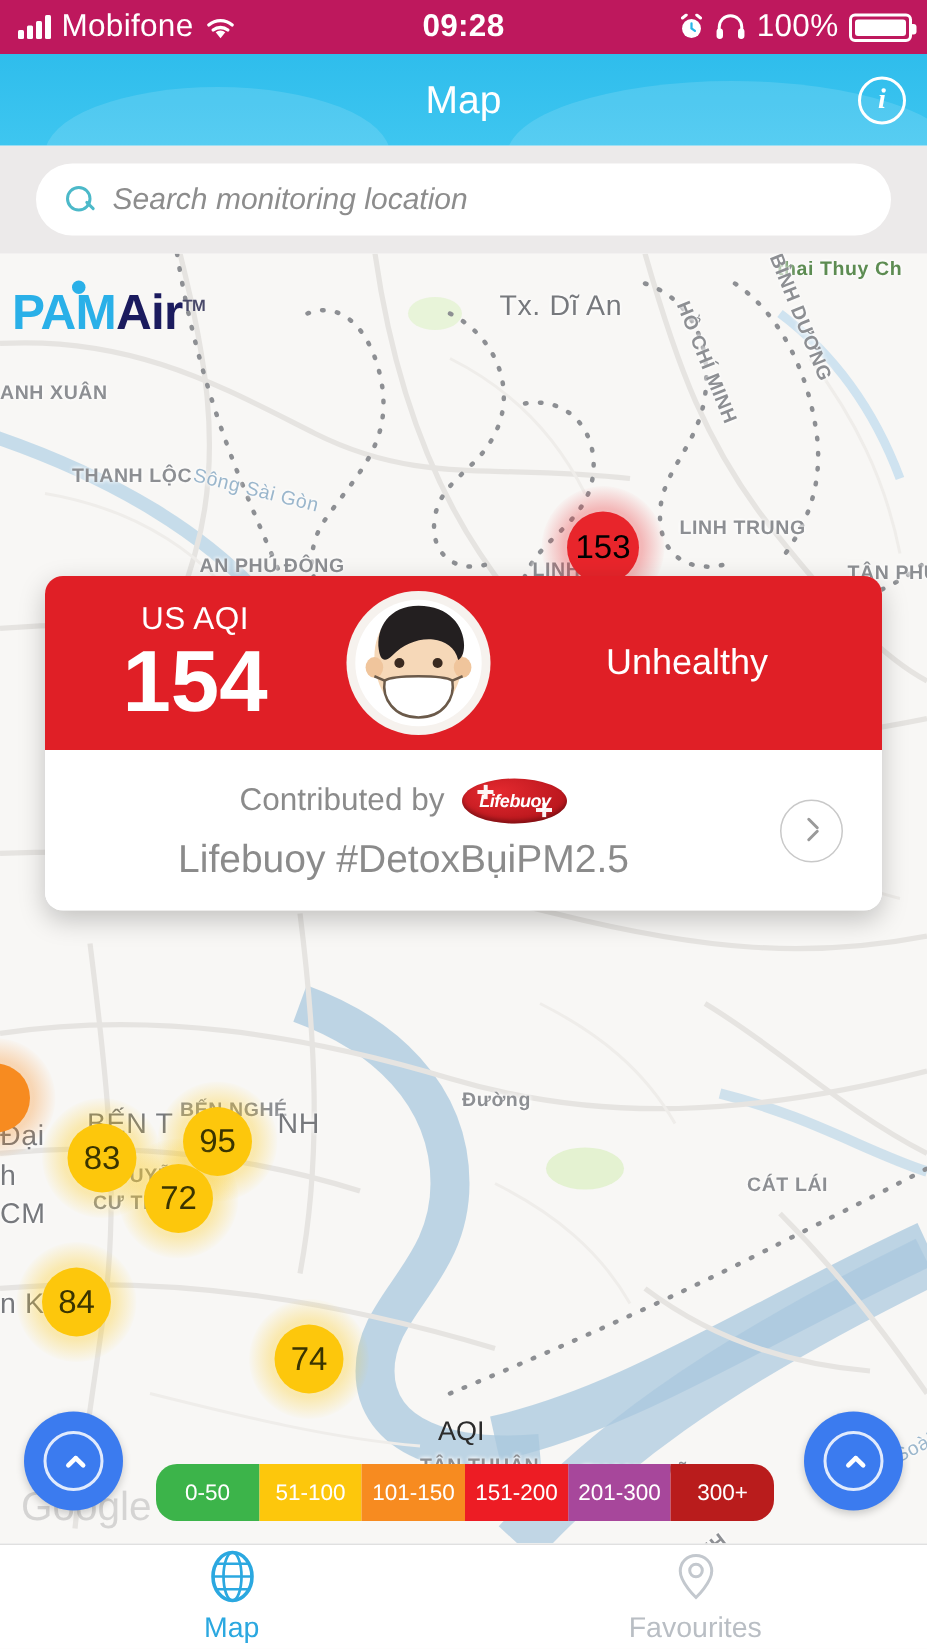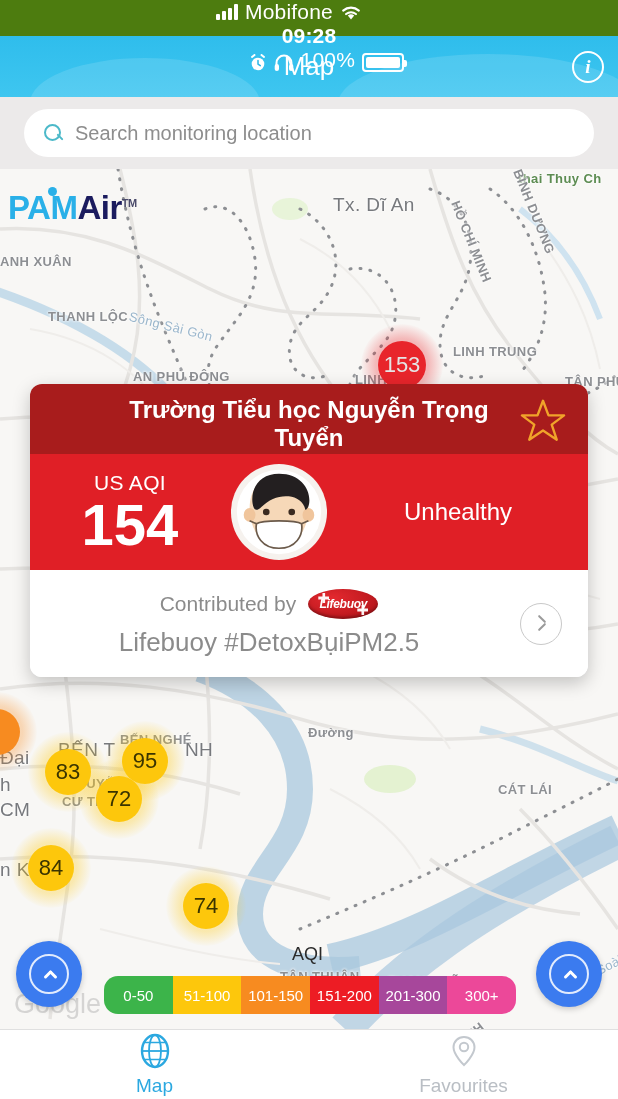--- a/index.html
+++ b/index.html
@@ -6,27 +6,27 @@
   html, body {
     width: 618px; height: 1099px;
     font-family: "Liberation Sans", sans-serif;
     overflow: hidden; background: #fff;
   }
   #app { position: relative; width: 618px; height: 1099px; overflow: hidden; }
 
   
   .statusbar {
     position: absolute; top: 0; left: 0; width: 618px; height: 36px;
-    background: #4d7c0f; color: #fff;
+    background: #be185d; color: #fff;
     display: flex; align-items: center; z-index: 40;
-    font-size: 21px; letter-spacing: .2px; flex-direction: column;
+    font-size: 21px; letter-spacing: .2px;
   }
   .sb-left { display: flex; align-items: center; gap: 7px; padding-left: 12px; width: 34%; }
   .sb-mid  { width: 32%; text-align: center; font-weight: 600; }
-  .sb-right{ width: 34%; display: flex; align-items: flex-end; justify-content: flex-end;
+  .sb-right{ width: 34%; display: flex; align-items: center; justify-content: flex-end;
              gap: 7px; padding-right: 10px; }
   .bars { display: flex; align-items: flex-end; gap: 2px; height: 16px; }
   .bars i { display:block; width: 4px; background:#fff; border-radius:1px; }
   .bars i:nth-child(1){height:6px}.bars i:nth-child(2){height:9px}
   .bars i:nth-child(3){height:12px}.bars i:nth-child(4){height:16px}
   .battery { width: 42px; height: 19px; border: 2px solid #fff; border-radius: 4px;
              position: relative; }
   .battery::after{content:"";position:absolute;right:-5px;top:5px;width:3px;height:7px;
              background:#fff;border-radius:0 2px 2px 0;}
   .battery i{position:absolute;left:2px;top:2px;bottom:2px;right:2px;background:#fff;border-radius:2px;}
@@ -50,21 +50,21 @@
   .info-btn {
     position: absolute; right: 14px; top: 15px; width: 32px; height: 32px;
     border-radius: 50%; border: 2px solid #fff; color: #fff; z-index: 3;
     display: flex; align-items: center; justify-content: center;
     font-size: 19px; font-family: "Liberation Serif", serif; font-style: italic; font-weight: 700;
   }
 
   
   .searchwrap {
     position: absolute; top: 97px; left: 0; width: 618px; height: 72px;
-    background: #eceaea; z-index: 38; display: flex; align-items: center;
+    background: #eceaea; z-index: 38; display: flex; align-items: center; font-style: italic;
   }
   .searchbox {
     margin: 0 24px; flex: 1; height: 48px; background: #fff; border-radius: 24px;
     display: flex; align-items: center; gap: 12px; padding: 0 20px;
   }
   .search-icon { width: 19px; height: 19px; position: relative; flex: none; }
   .search-icon::before{content:"";position:absolute;left:0;top:0;width:13px;height:13px;
      border:2px solid #4cb9c9;border-radius:50%;}
   .search-icon::after{content:"";position:absolute;left:12px;top:12px;width:8px;height:2px;
      background:#4cb9c9;transform:rotate(45deg);border-radius:1px;}
@@ -366,21 +366,21 @@
         <div class="maplabel" style="left: 498px; top: 613px;">CÁT LÁI</div>
         <div class="maplabel" style="left: 280px; top: 800px;">TÂN THUẬN</div>
         <div class="maplabel" style="left: 300px; top: 818px;">ĐÔNG</div>
         <div class="maplabel" style="left: 388px; top: 805px;">THẠNH MỸ LỢI</div>
         <div class="maplabel water" style="left: 560px; top: 790px; transform: rotate(-27deg);">Sông Soài Rạp</div>
         <div class="maplabel" style="left: 308px; top: 556px;">Đường</div>
         <div class="maplabel" style="left: 405px; top: 875px; transform: rotate(-38deg);">HỒ CHÍ MINH</div>
       </div>
     <div id="map-markers">
         <div class="marker" style="left: 361px; top: 155px; width: 82px; height: 82px; background: radial-gradient(circle, rgba(232, 37, 43, 0.3) 45%, rgba(255, 255, 255, 0) 72%);">
-          <div class="core" style="width: 48px; height: 48px; background: rgb(232, 37, 43); color: #e5e5e5;">153</div>
+          <div class="core" style="width: 48px; height: 48px; background: rgb(232, 37, 43); color: #000000;">153</div>
         </div>
         <div class="marker" style="left: 105px; top: 552px; width: 80px; height: 80px; background: radial-gradient(circle, rgba(253, 199, 12, 0.3) 45%, rgba(255, 255, 255, 0) 72%);">
           <div class="core" style="width: 46px; height: 46px; background: rgb(253, 199, 12); color: rgb(58, 52, 0);">95</div>
         </div>
         <div class="marker" style="left: 28px; top: 563px; width: 80px; height: 80px; background: radial-gradient(circle, rgba(253, 199, 12, 0.3) 45%, rgba(255, 255, 255, 0) 72%);">
           <div class="core" style="width: 46px; height: 46px; background: rgb(253, 199, 12); color: rgb(58, 52, 0);">83</div>
         </div>
         <div class="marker" style="left: 79px; top: 590px; width: 80px; height: 80px; background: radial-gradient(circle, rgba(253, 199, 12, 0.3) 45%, rgba(255, 255, 255, 0) 72%);">
           <div class="core" style="width: 46px; height: 46px; background: rgb(253, 199, 12); color: rgb(58, 52, 0);">72</div>
         </div>
@@ -397,44 +397,37 @@
 
     <div class="google-wm">Google</div>
 
     <div class="legend-title">AQI</div>
     <div class="legend" id="legend">
         <span style="background: rgb(60, 180, 74);">0-50</span>
         <span style="background: rgb(253, 199, 12);">51-100</span>
         <span style="background: rgb(247, 139, 32);">101-150</span>
         <span style="background: rgb(237, 28, 36);">151-200</span>
         <span style="background: rgb(167, 71, 155);">201-300</span>
-        <span style="background: #ec4899;">300+</span>
+        <span style="background: #b91c1c;">300+</span>
       </div>
 
 
     <div class="fab fab-left">
       <span class="ring">
           <span class="chev-up"></span>
         </span>
     </div>
     <div class="fab fab-right">
       <span class="ring">
           <span class="chev-up"></span>
         </span>
     </div>
   </div>
 
   <div class="card">
-    <div class="card-head">
-      <div class="card-title">Trường Tiểu học Nguyễn Trọng Tuyển</div>
-      <div class="card-sub">Q. Bình Thạnh - Hồ Chí Minh</div>
-      <svg class="star" viewBox="0 0 50 48">
-        <path d="M25 3 L31 19 L48 19 L34.5 29 L40 45.5 L25 35.5 L10 45.5 L15.5 29 L2 19 L19 19 Z" fill="none" stroke="#f0a32a" stroke-width="2.6" stroke-linejoin="round"></path>
-      </svg>
-    </div>
 
     <div class="card-body">
       <div class="aqi-block">
         <div class="aqi-label">US AQI</div>
         <div class="aqi-value">154</div>
       </div>
       <svg class="face" viewBox="0 0 100 100">
         <circle cx="50" cy="50" r="49" fill="#f6f2ee"></circle>
         <circle cx="50" cy="50" r="43" fill="#ffffff"></circle>
         <path d="M50 13 c19 0 30 14 30 33 c0 22 -13 40 -30 40 c-17 0 -30 -18 -30 -40 c0 -19 11 -33 30 -33 z" fill="#f6d8b8"></path>

